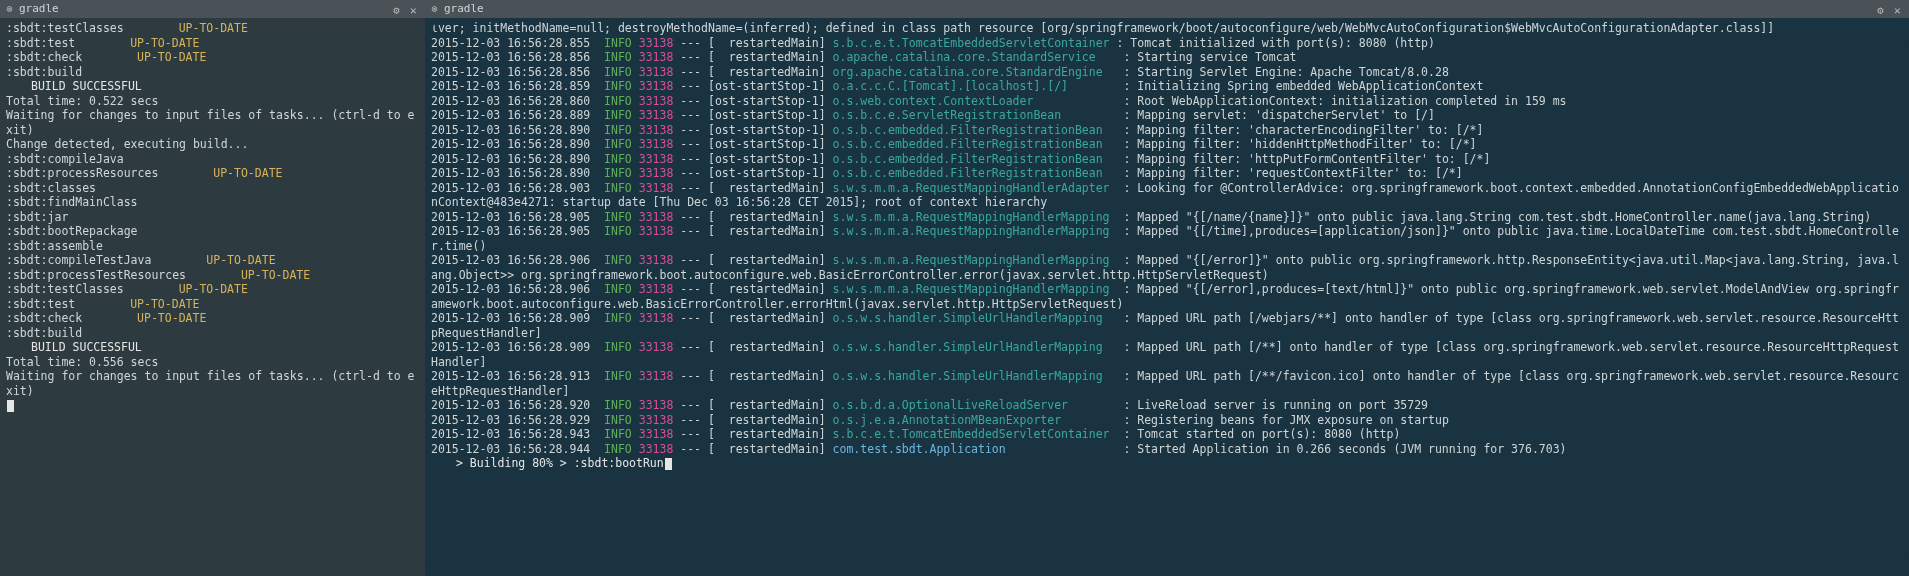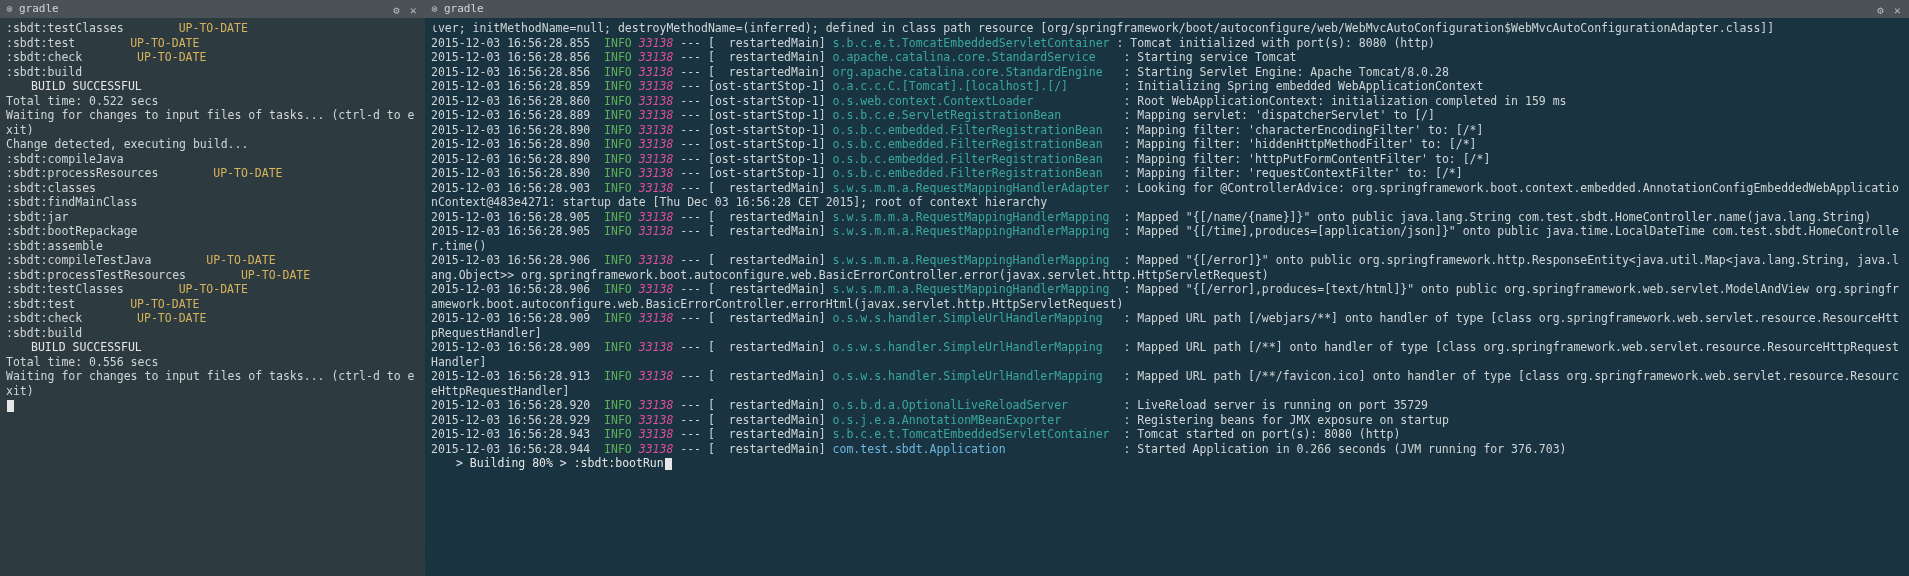--- a/index.html
+++ b/index.html
@@ -40,21 +40,21 @@
     padding: 3px 6px 6px 6px;
     white-space: pre;
     overflow: hidden;
   }
   .panel.left .console { background:#2d3a3f; color:#cfd6d8; }
   .panel.right .console { background:#193340; color:#cfd6d8;border-radius:27px; }
   .row { white-space: pre-wrap; word-break: break-all; }
   .cy { color:#d7b35c;padding-left:48px; }   
   .cw { color:#e6e6e6;margin-left:25px; }   
   .cg { color:#5fb05a;margin-top:20px; }   
-  .cm { color:#d94f9a;font-style:italic; }   
+  .cm { color:#d94f9a; }   
   .ct { color:#3aa8a0;margin-top:44px; }   
   .cb { color:#6fb6e0; }   
   .cursor {
     display:inline-block; width:7px; height:12px;
     background:#e6e6e6; vertical-align:text-bottom;
     margin-left:1px;
   }
 </style>
 </head>
 <body>

